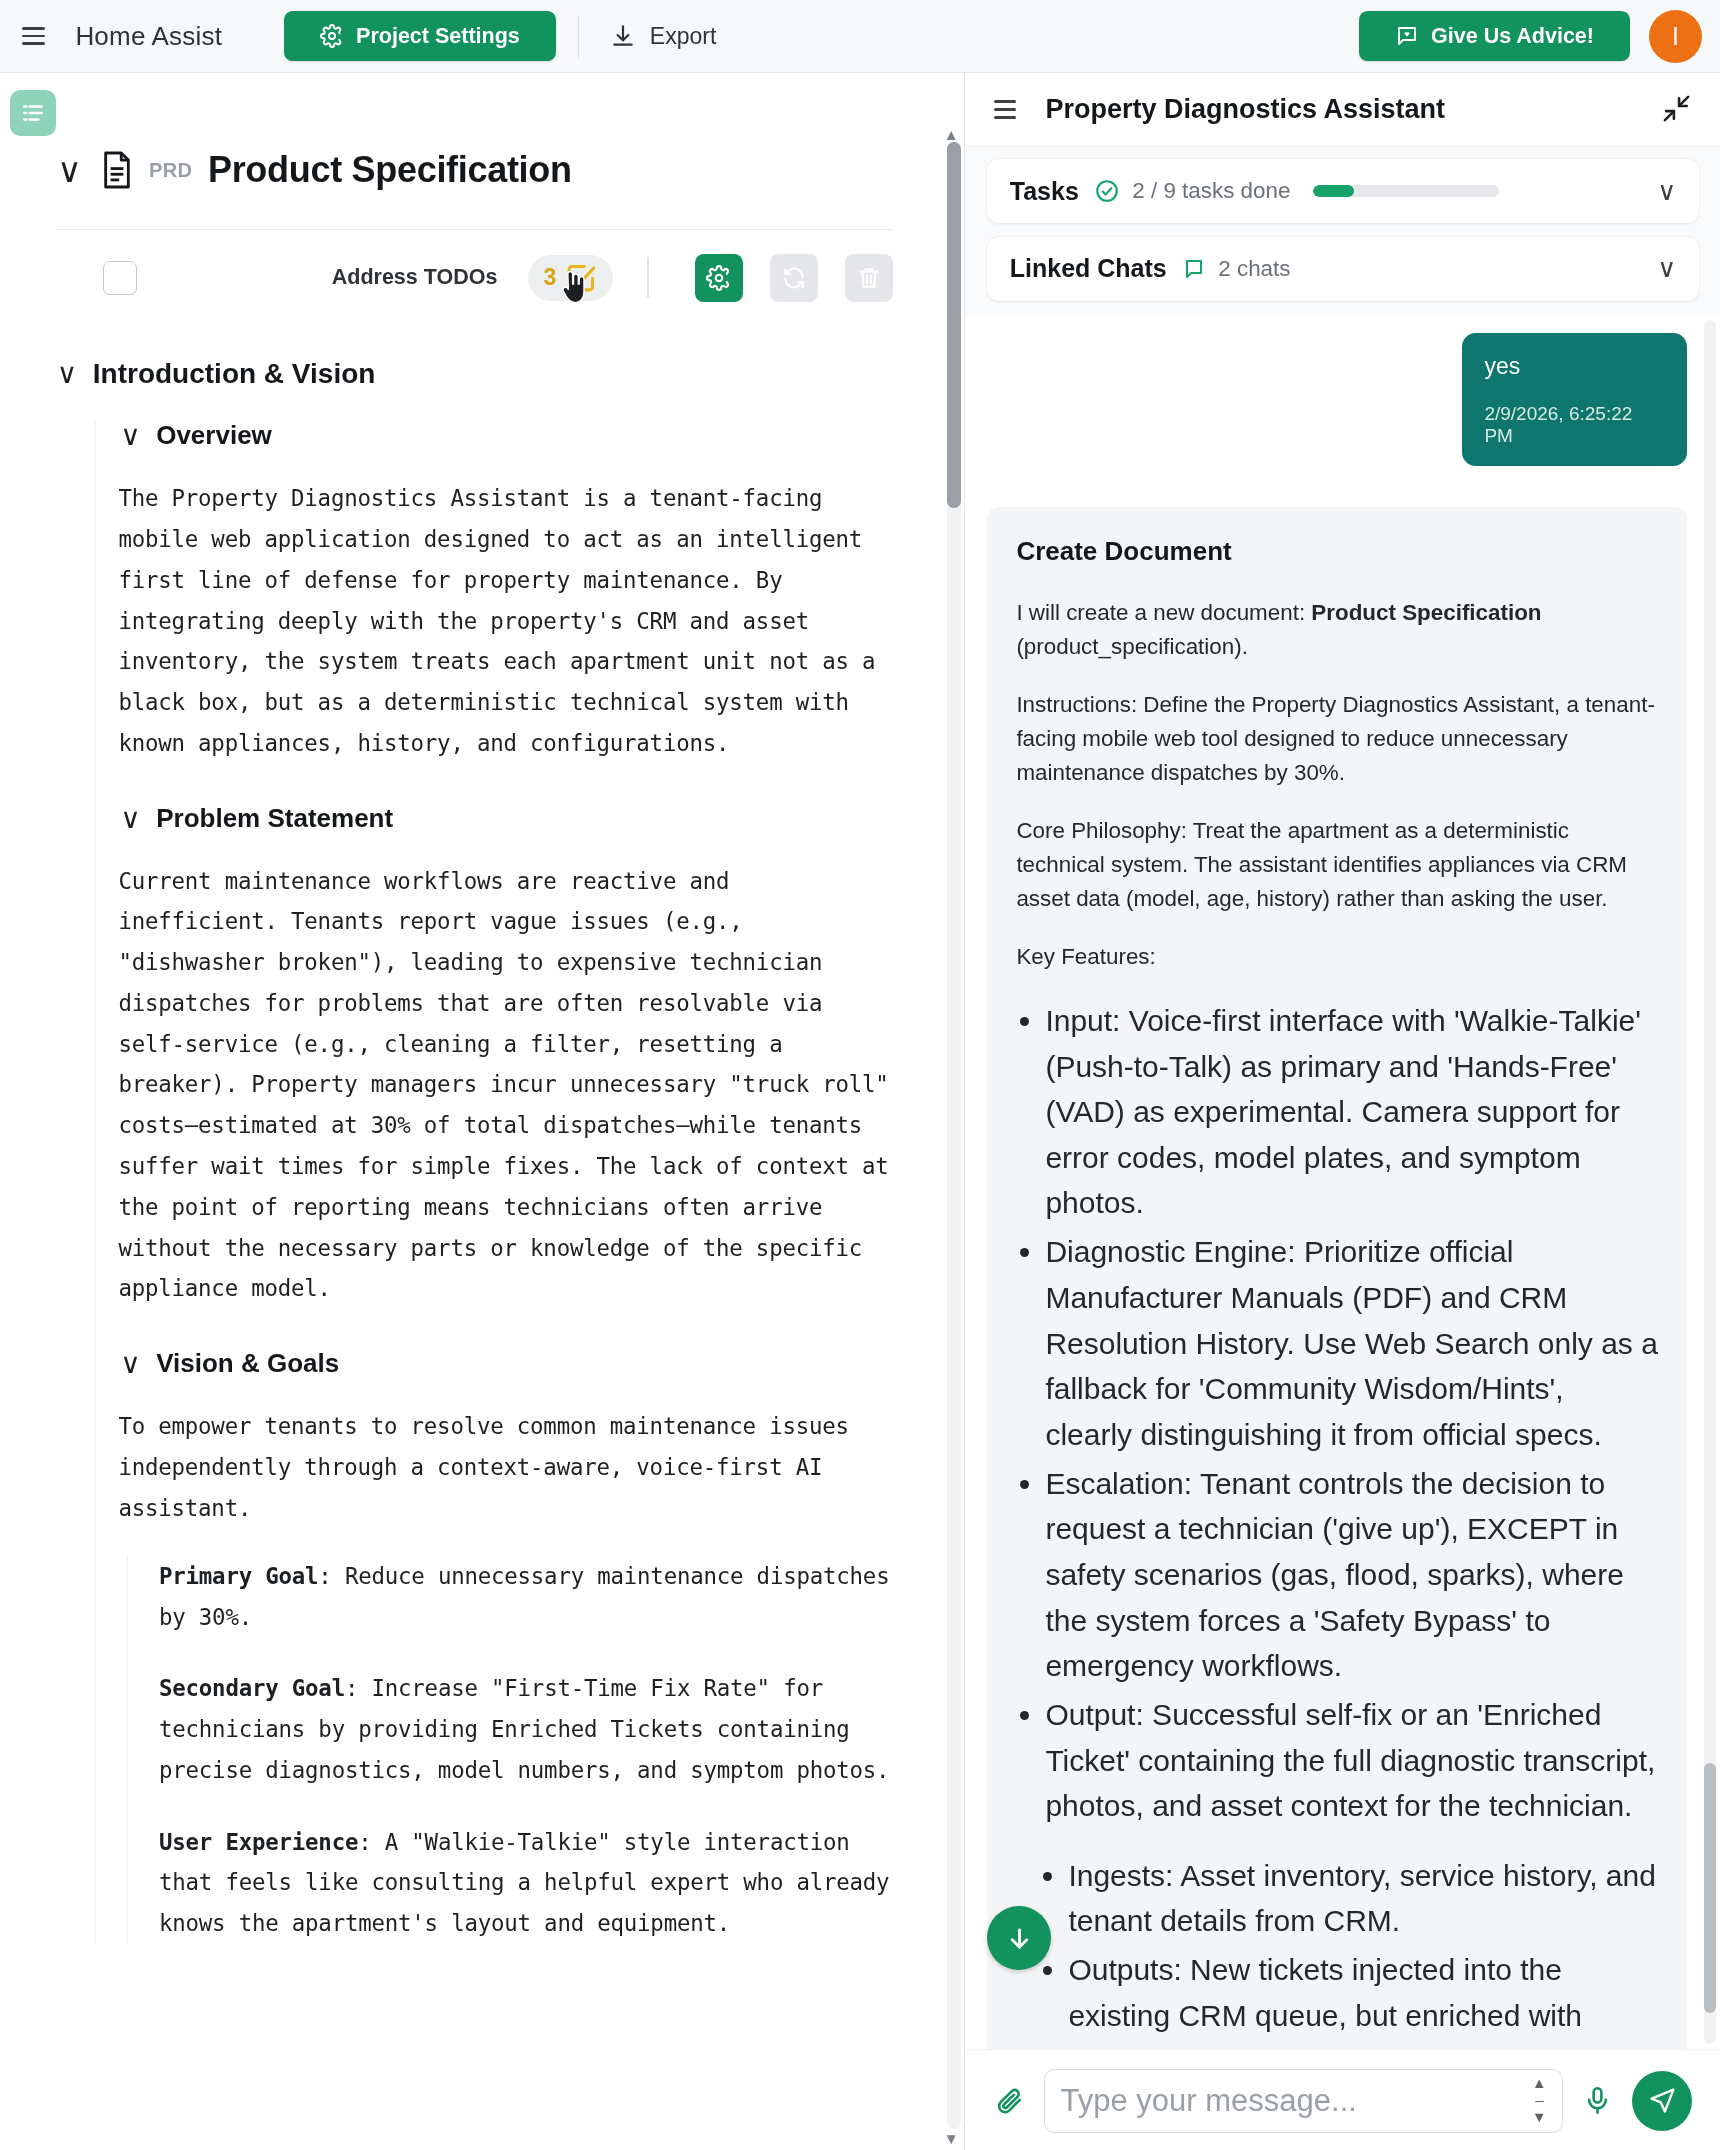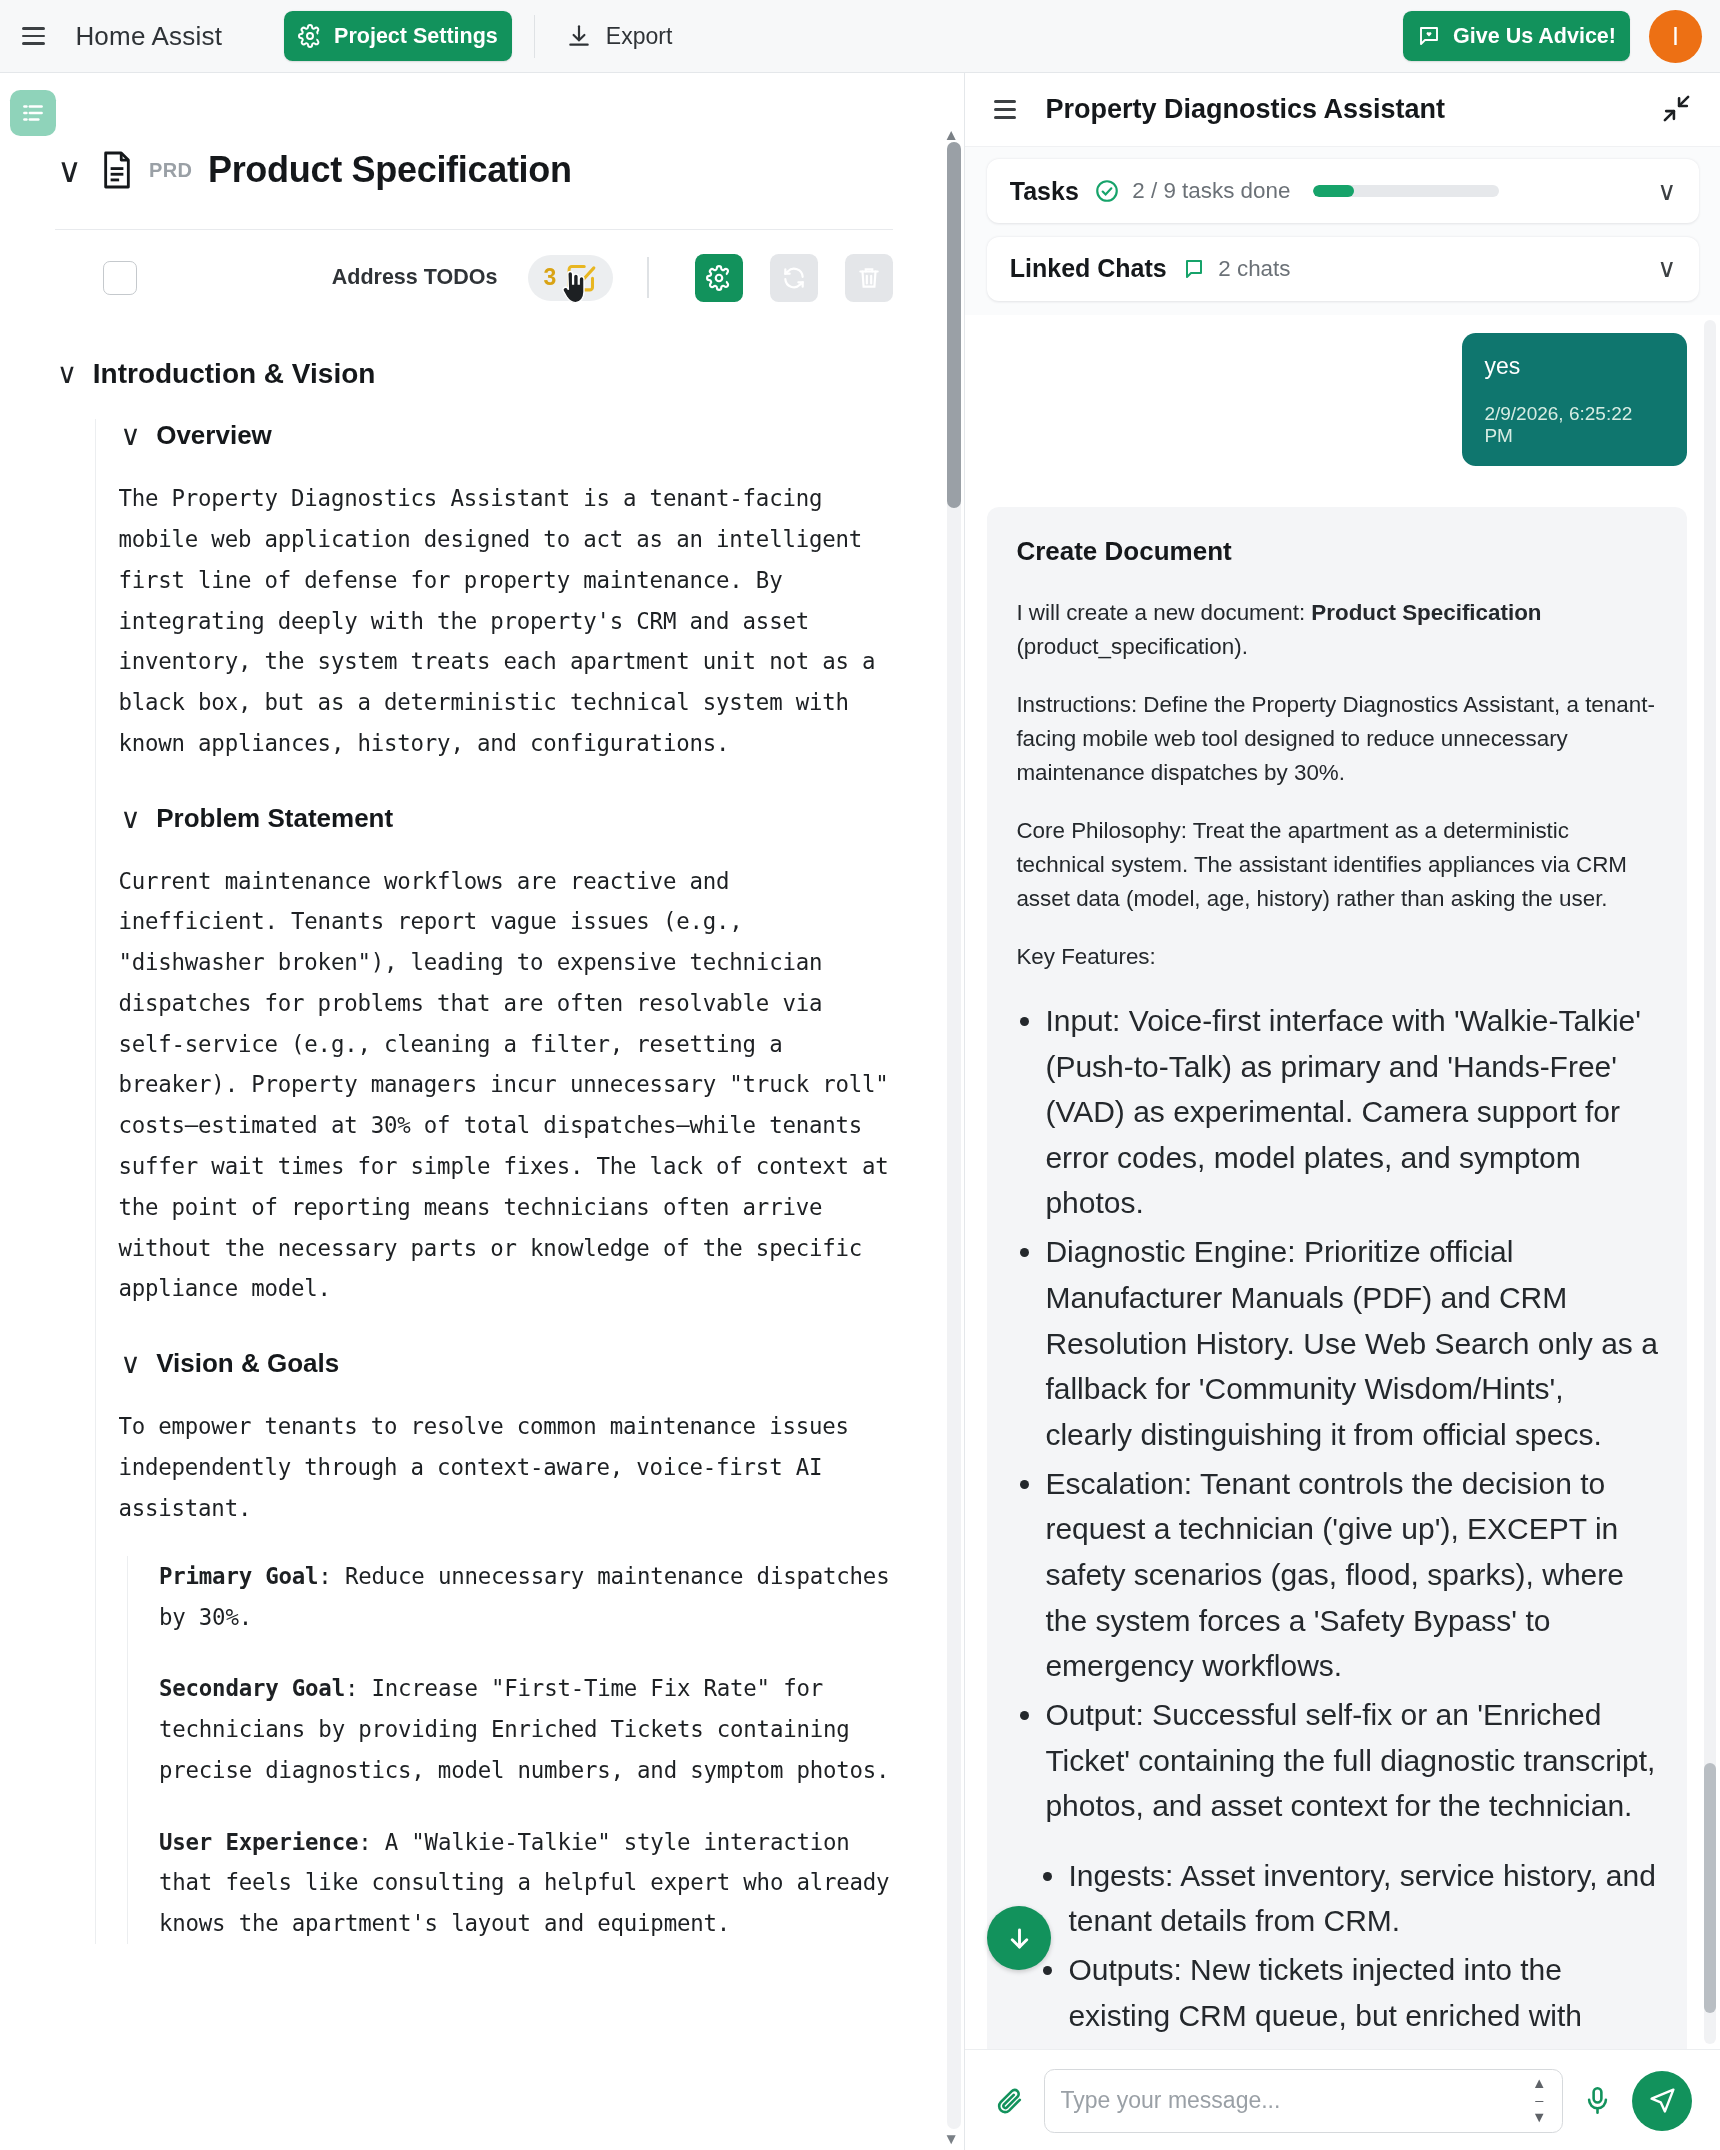--- a/index.html
+++ b/index.html
@@ -23,21 +23,21 @@
   .hamburger { width: 29px; height: 29px; display: flex; flex-direction: column;
     justify-content: center; gap: 5.2px; cursor: pointer; margin-right: 24px; }
   .hamburger i { display:block; height: 2.6px; background: #3c4043; border-radius: 1.7px; }
   .hamburger i:nth-child(1){ width: 22.4px; }
   .hamburger i:nth-child(2){ width: 22.4px; }
   .hamburger i:nth-child(3){ width: 22.4px; }
   .brand { font-size: 26px; color: #2f3337; font-weight: 400; letter-spacing: 0.2px; }
   .topbar-spacer-1 { width: 62px; }
   .btn-primary-pill {
     background: #12925c; color: #fff; border: none; border-radius: 8.6px;
-    height: 50px; padding: 0 14px; display: flex; align-items: center; gap: 12px;
+    height: 50px; padding: 0 36px; display: flex; align-items: center; gap: 12px;
     font-size: 21.5px; font-weight: 700; cursor: pointer;
     box-shadow: 0 0.9px 1.7px rgba(0,0,0,.12);
   }
   .divider-v { width: 0.9px; height: 43px; background: #dfe2e5; margin: 0 22.4px; }
   .btn-ghost {
     background: transparent; border: none; display: flex; align-items: center; gap: 13.8px;
     font-size: 23px; color: #2f3337; cursor: pointer; padding: 6.9px 8.6px;
   }
   .topbar-right { margin-left: auto; display: flex; align-items: center; gap: 19px; }
   .avatar {
@@ -161,21 +161,21 @@
   .chat-sb .trk { position:absolute; inset:0; background:#f1f2f4; border-radius:6px;}
   .chat-sb .thm { position:absolute; right:0; bottom: 31px; width: 12px; height: 250px;
                   background:#b9bec3; border-radius: 6px; }
 
   .composer {
     flex: 0 0 102px; border-top: 0.9px solid #eceef0; display:flex; align-items:center;
     gap: 19px; padding: 0 29px; background:#fff;
   }
   .input-wrap { flex:1; height: 64px; border:0.9px solid #d6d9dc; border-radius: 10.3px;
                 display:flex; align-items:center; padding: 0 15.5px; background:#fff; }
-  .input-wrap input { flex:1; border:none; outline:none; font-size: 23px;
+  .input-wrap input { flex:1; border:none; outline:none; font-size: 31px;
                       color:#2f3337; font-family:"Liberation Sans", sans-serif; background:transparent;}
   .input-wrap input::placeholder { color:#9aa0a6; }
   .spinner { display:flex; flex-direction:column; align-items:center; gap:2.6px; color:#5f6368; }
   .spinner i { font-style:normal; font-size: 14.6px; line-height: 1; }
   .send-fab { width: 60px; height: 60px; border-radius: 50%; background:#12925c;
               display:flex; align-items:center; justify-content:center; cursor:pointer; }
   .ico { display:inline-flex; align-items:center; justify-content:center; }
 </style>
 </head>
 <body>

